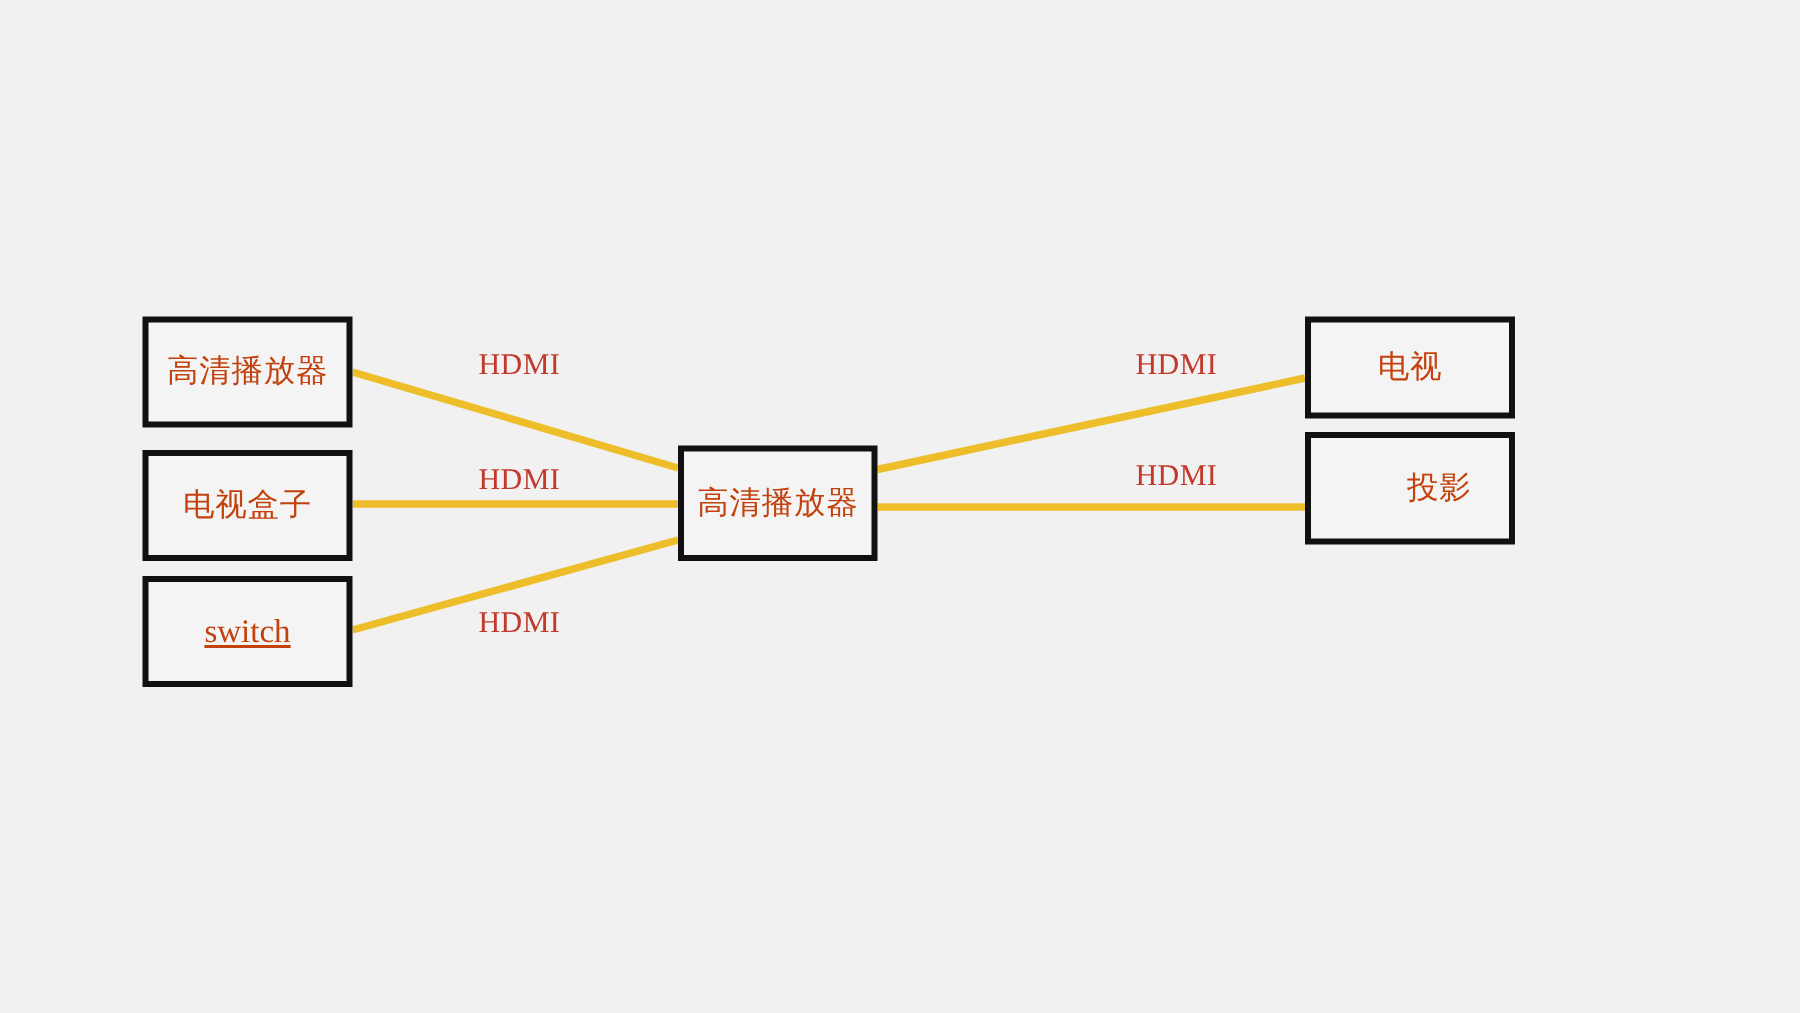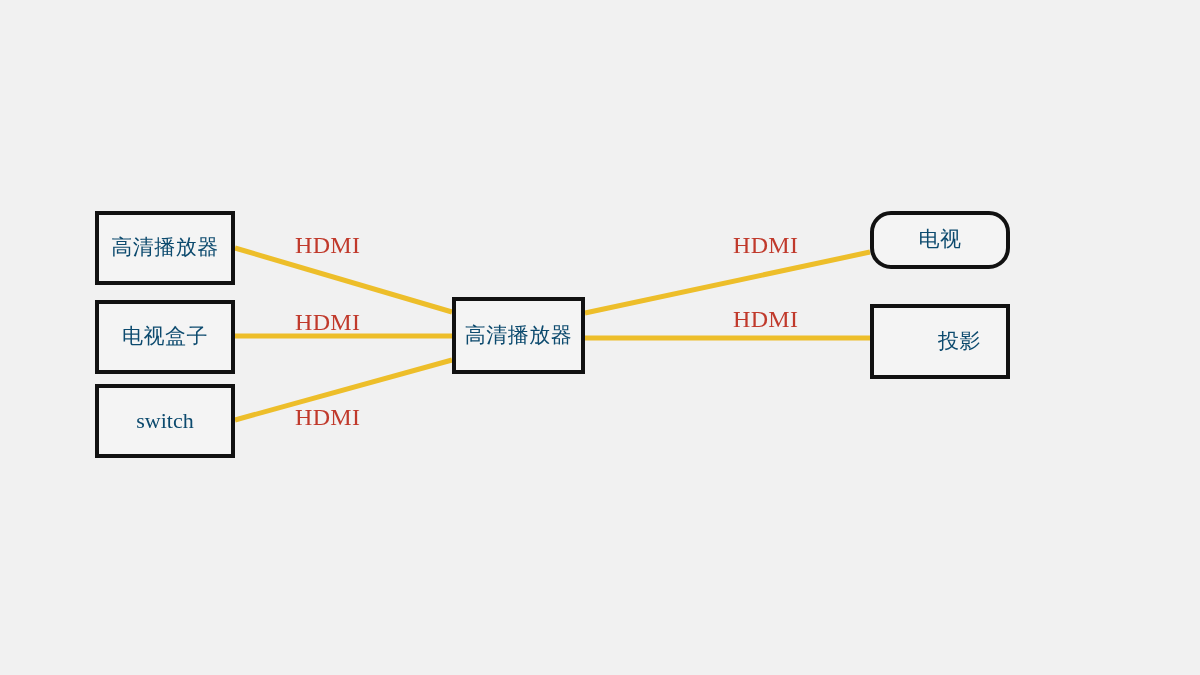--- a/index.html
+++ b/index.html
@@ -23,21 +23,21 @@
   }
   .node {
     position: absolute;
     box-sizing: border-box;
     background: #f4f4f4;
     border: 4px solid #111111;
     display: flex;
     align-items: center;
     justify-content: center;
     text-align: center;
-    color: #0c4a6e;
+    color: #c2410c;
     line-height: 1.1;
   }
   .node-label {
     display: block;
     white-space: nowrap;
   }
   .cjk {
     font-family: "DejaVu Sans", sans-serif;
     font-size: 21px;
     font-weight: 400;
@@ -45,24 +45,25 @@
   }
   .latin {
     font-family: "Liberation Serif", serif;
     font-size: 22px;
     font-weight: 400;
   }
   .edge-label {
     position: absolute;
     color: #c0392b;
     font-family: "Liberation Serif", serif;
-    font-size: 24px;
+    font-size: 20px;
     font-weight: 400;
     letter-spacing: 0.3px;
     white-space: nowrap;
+    margin-left: 24px;
   }
   svg line {
     stroke-linecap: butt;
   }
 </style>
 </head>
 <body style="background: rgb(241, 241, 241);">
 
 <svg id="canvas" viewBox="0 0 1200 675" width="1200" height="675" xmlns="http://www.w3.org/2000/svg">
     <line x1="235" y1="248" x2="452" y2="312" stroke="#edbe2a" stroke-width="5"></line>
@@ -72,30 +73,30 @@
     <line x1="585" y1="338" x2="870" y2="338" stroke="#edbe2a" stroke-width="5"></line>
   </svg>
 
 <div id="nodes-layer">
     <div class="node" style="left: 95px; top: 211px; width: 140px; height: 74px; border-color: rgb(17, 17, 17); background: rgb(244, 244, 244);">
       <span class="node-label cjk">高清播放器</span>
     </div>
     <div class="node" style="left: 95px; top: 300px; width: 140px; height: 74px; border-color: rgb(17, 17, 17); background: rgb(244, 244, 244); align-items: center;">
       <span class="node-label cjk">电视盒子</span>
     </div>
-    <div class="node" style="left: 95px; top: 384px; width: 140px; height: 74px; border-color: rgb(17, 17, 17); background: rgb(244, 244, 244);">
+    <div class="node" style="left: 95px; top: 384px; width: 140px; height: 74px; border-color: rgb(17, 17, 17); background: rgb(244, 244, 244); text-decoration: underline;">
       <span class="node-label latin">switch</span>
     </div>
     <div class="node" style="left: 452px; top: 297px; width: 133px; height: 77px; border-color: rgb(17, 17, 17); background: rgb(244, 244, 244);">
       <span class="node-label cjk">高清播放器</span>
     </div>
-    <div class="node" style="left: 870px; top: 211px; width: 140px; height: 58px; border-color: rgb(17, 17, 17); background: rgb(244, 244, 244); border-radius: 21px;">
+    <div class="node" style="left: 870px; top: 211px; width: 140px; height: 68px; border-color: rgb(17, 17, 17); background: rgb(244, 244, 244);">
       <span class="node-label cjk">电视</span>
     </div>
-    <div class="node" style="left: 870px; top: 304px; width: 140px; height: 75px; border-color: rgb(17, 17, 17); background: rgb(244, 244, 244); padding-left: 39px;">
+    <div class="node" style="left: 870px; top: 288px; width: 140px; height: 75px; border-color: rgb(17, 17, 17); background: rgb(244, 244, 244); padding-left: 39px;">
       <span class="node-label cjk">投影</span>
     </div>
   </div>
 <div id="labels-layer">
     <div class="edge-label" style="left: 295px; top: 232px; color: rgb(192, 57, 43);">HDMI</div>
     <div class="edge-label" style="left: 295px; top: 309px; color: rgb(192, 57, 43);">HDMI</div>
     <div class="edge-label" style="left: 295px; top: 404px; color: rgb(192, 57, 43);">HDMI</div>
     <div class="edge-label" style="left: 733px; top: 232px; color: rgb(192, 57, 43);">HDMI</div>
     <div class="edge-label" style="left: 733px; top: 306px; color: rgb(192, 57, 43);">HDMI</div>
   </div>

